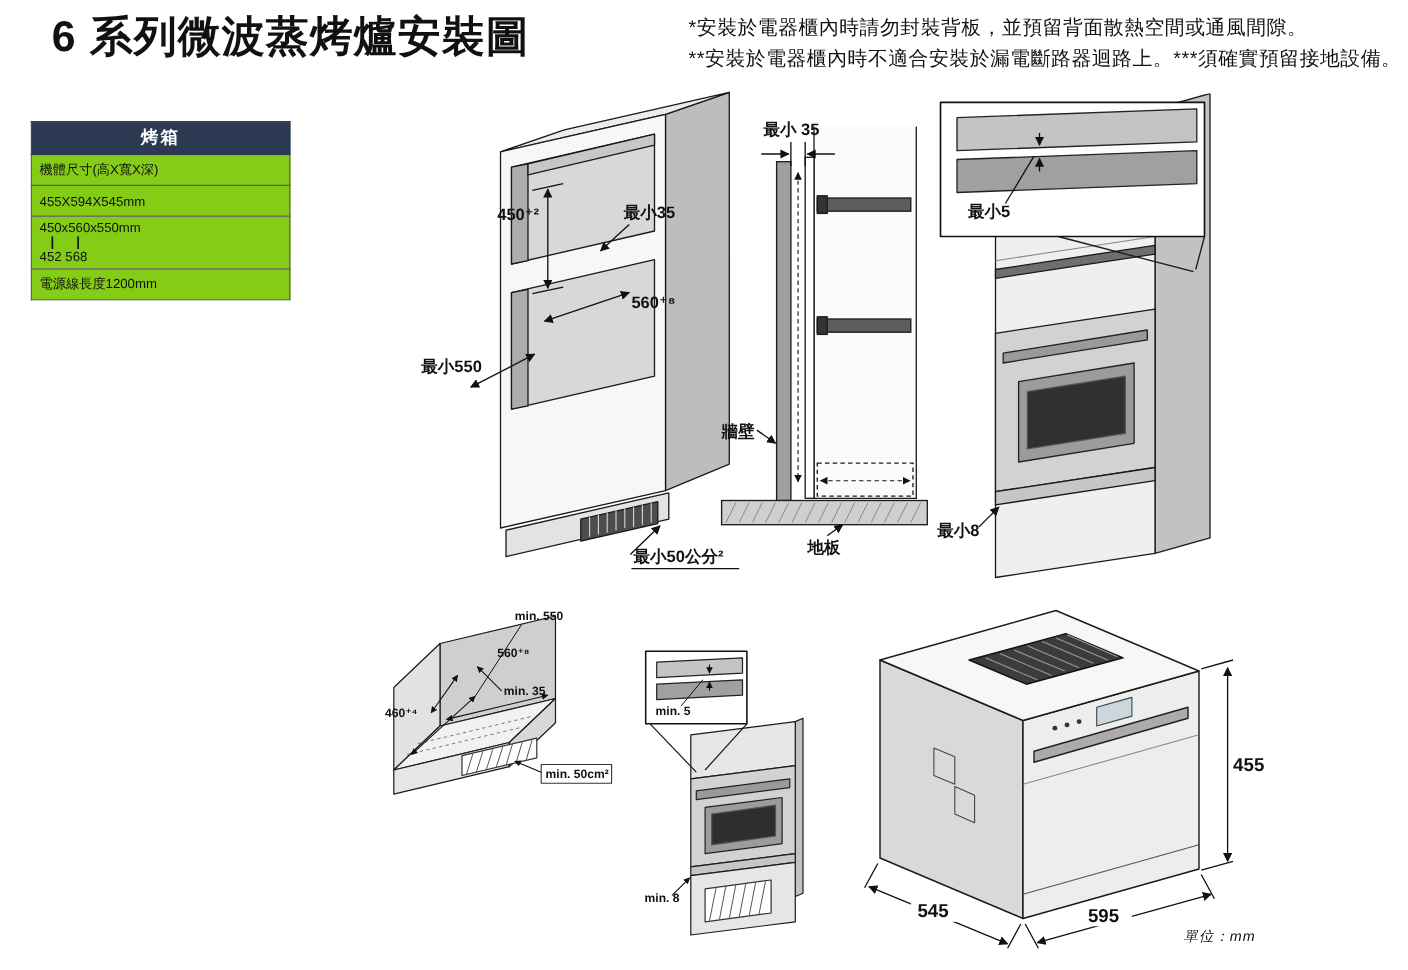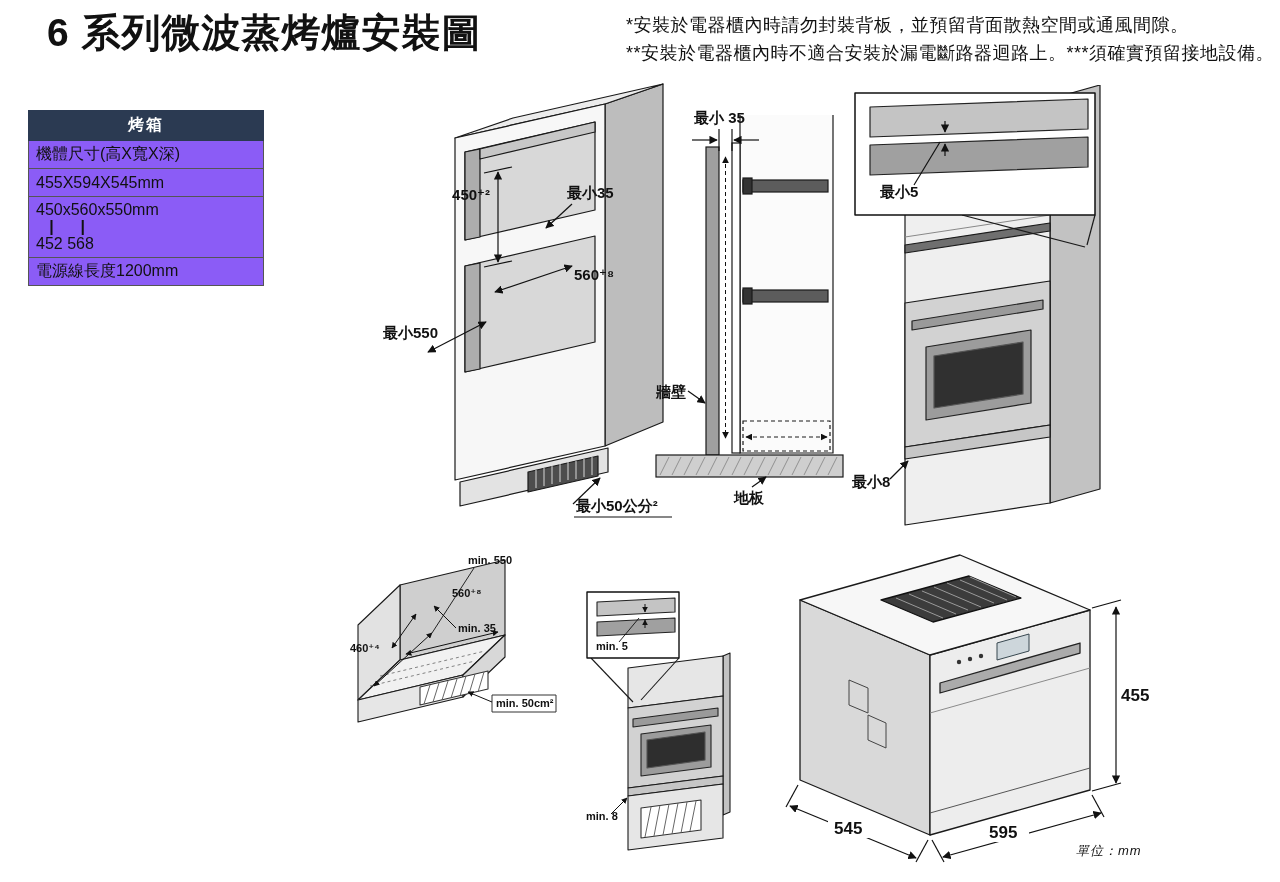--- a/index.html
+++ b/index.html
@@ -16,21 +16,21 @@
     letter-spacing:.5px;white-space:nowrap;font-weight:500;
   }
   .spec-panel{position:absolute;left:28px;top:94px;width:240px;}
   .model{font-size:20px;font-weight:bold;letter-spacing:.5px;}
   table.spec{border-collapse:collapse;width:236px;margin-top:16px;}
   table.spec th{
     background:var(--table-header-bg,#2b3a52);color:#fff;font-size:16px;font-weight:bold;
     padding:4px 2px;border:1px solid var(--table-header-bg,#2b3a52);text-align:center;letter-spacing:2px;
   }
   table.spec td{
-    border:1px solid #555;font-size:16px;padding:3px 7px;height:21px;vertical-align:middle;background:#8b5cf6;
+    border:1px solid #555;font-size:12px;padding:3px 7px;height:21px;vertical-align:middle;background:#84cc16;
   }
   td.multiline div{line-height:1.25;}
   td.multiline .ticks{white-space:pre;line-height:.9;font-weight:bold;}
   .caution{font-size:15.5px;line-height:1.5;margin-top:12px;width:240px;}
   .unit-label{position:absolute;left:1076px;top:842px;font-size:13px;letter-spacing:1px;font-style:italic;}
   .dia{position:absolute;}
   svg{display:block;}
   svg .lbl{font-weight:bold;fill:#111;stroke:none;font-family:"Liberation Sans","DejaVu Sans",sans-serif;}
   svg .s15{font-size:15px;} svg .s11{font-size:11px;} svg .s17{font-size:17px;}
 </style>

